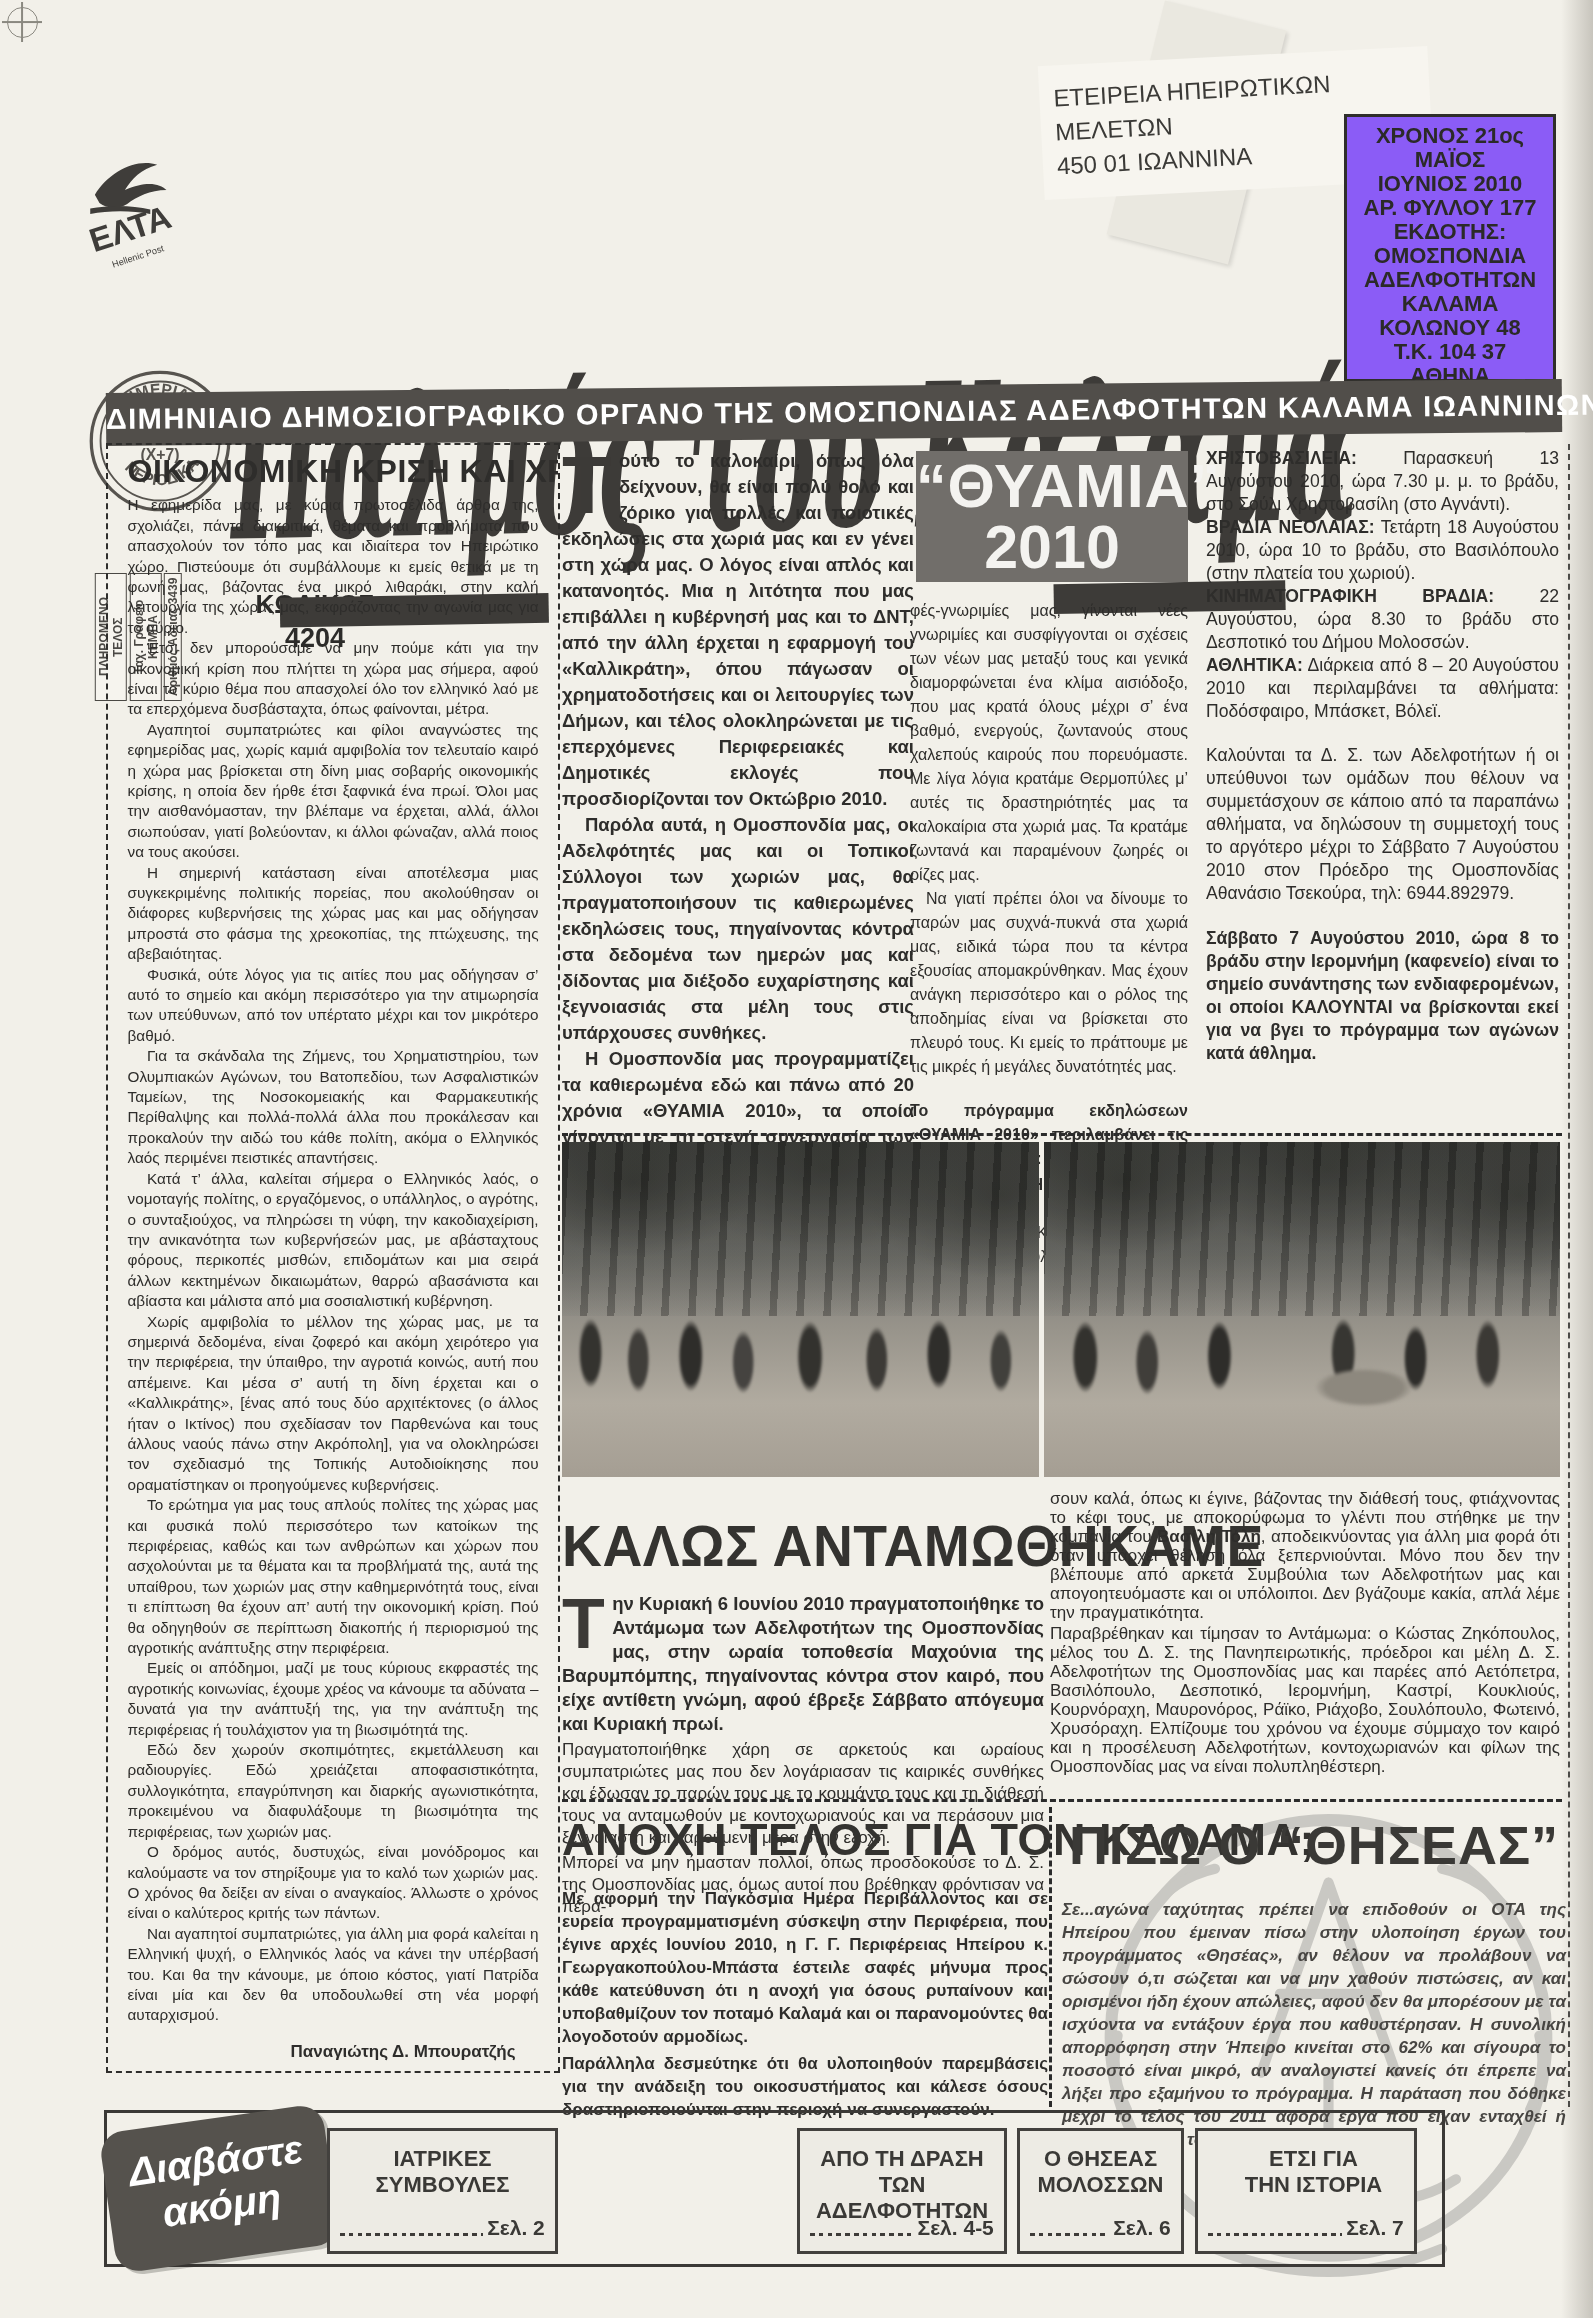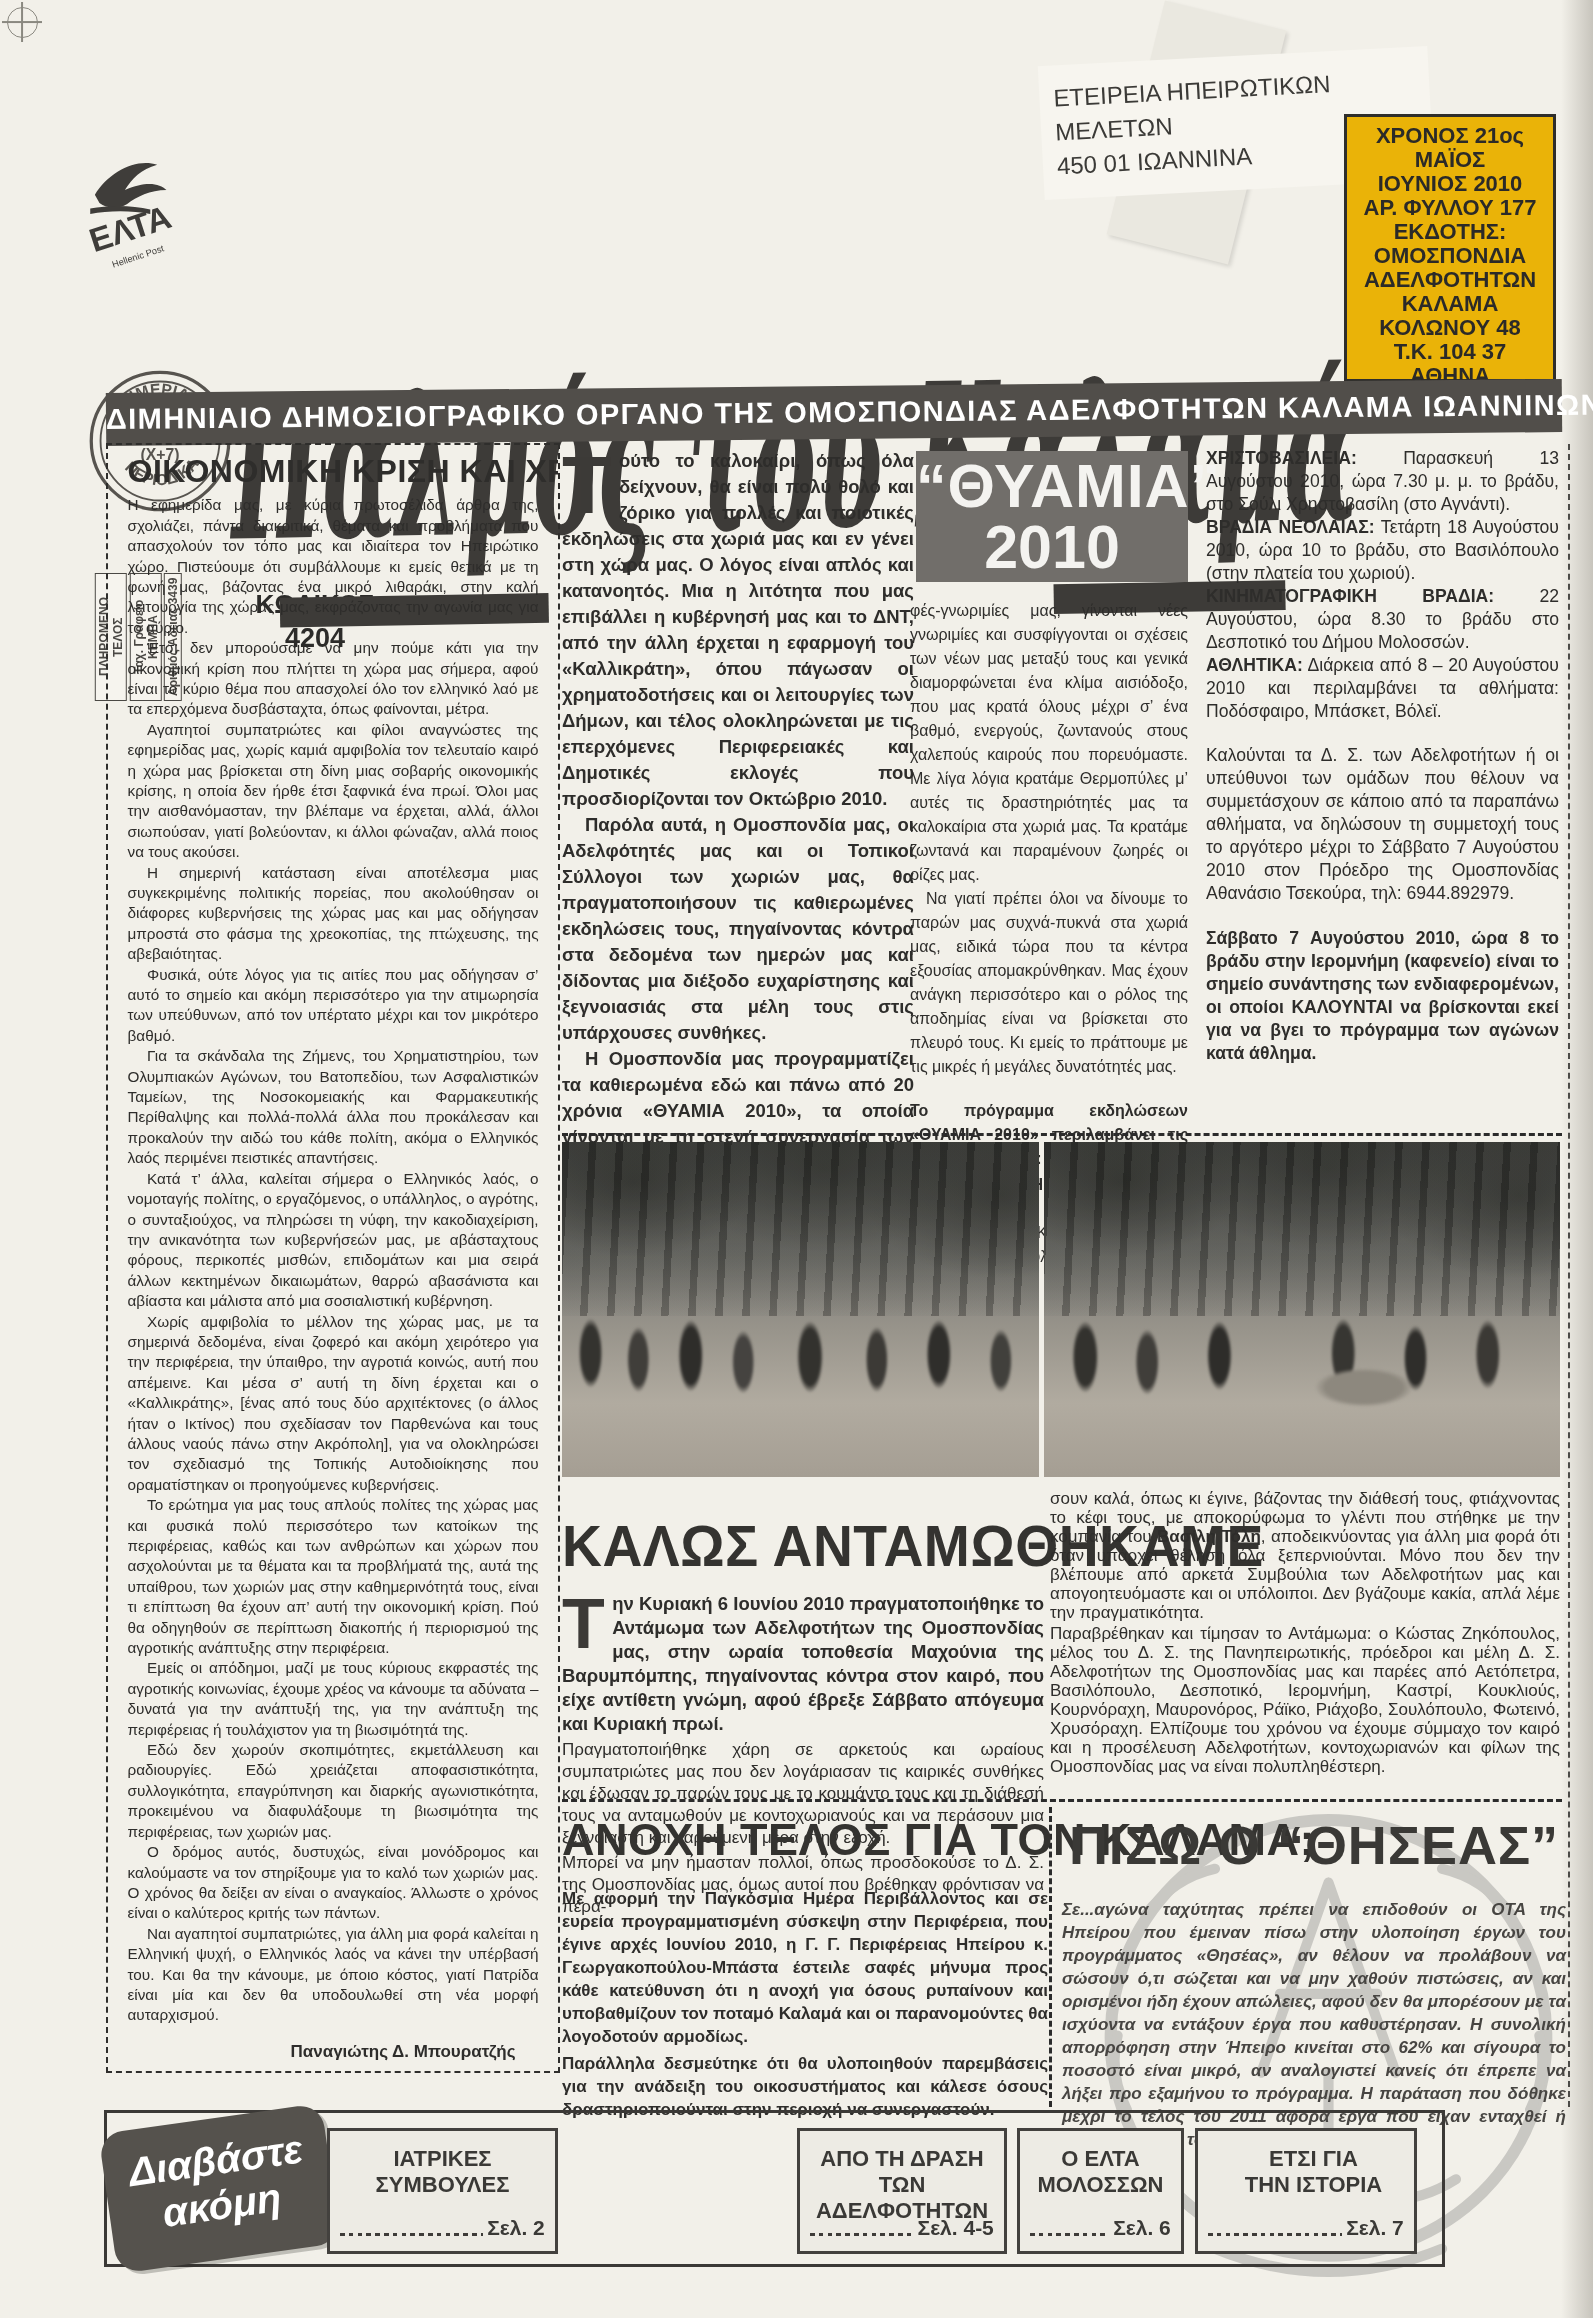--- a/index.html
+++ b/index.html
@@ -22,21 +22,21 @@
   .postage div{writing-mode:vertical-rl;transform:rotate(180deg);border:1.9px solid #4a4844;
                font-size:12px;font-weight:bold;color:#4a4844;padding:2.8px 0.9px;text-align:center;background:#f6f4ee;}
   .kodikos{left:248px;top:589px;width:134px;text-align:center;font-weight:bold;color:#2c2b29;}
   .kodikos .k1{font-size:26px;}
   .kodikos .k2{font-size:27px;margin-top:2.8px;}
   .title-svg{left:216px;top:130px;}
   .fold-corner{left:1134px;top:11.6px;width:125px;height:241px;background:#eae8e0;transform:rotate(14deg);
                box-shadow:2.8px 1.9px 4.6px rgba(0,0,0,0.12);}
   .recipient{left:1041px;top:56px;width:362px;padding:16px 14px;background:#f7f5ef;transform:rotate(-3deg);
              font-size:24px;line-height:34px;color:#3b3a37;}
-  .infobox{left:1344px;top:114px;width:212px;height:268px;border:3.7px solid #2f2e2b;background:#eab308;
+  .infobox{left:1344px;top:114px;width:212px;height:268px;border:3.7px solid #2f2e2b;background:#8b5cf6;
            text-align:center;font-weight:bold;font-size:22px;line-height:24px;color:#2b2a28;padding-top:7.4px;box-sizing:border-box;}
   .banner{left:106px;top:386px;width:1456px;height:53px;background:#514e4a;color:#ffffff;text-align:center;
           font-weight:bold;font-size:29px;line-height:53px;letter-spacing:1.4px;transform:rotate(-0.55deg);white-space:nowrap;}
 
   
   .leadbox{left:106px;top:443px;width:454px;height:1630px;border:2.8px dashed #2f2e2c;box-sizing:border-box;
            padding:14px 19.5px 9.3px 19.5px;font-size:15.3px;line-height:20.4px;text-align:justify;overflow:hidden;}
   .leadbox h1{font-size:32px;text-align:center;letter-spacing:0.5px;margin:1.9px 0 14px 0;white-space:nowrap;}
   .leadbox p{text-indent:19.5px;}
   .leadbox p.noind{text-indent:0;}
@@ -308,21 +308,21 @@
   </div>
   <div class="abs rm-box rm3">
     <div class="rm-t">ΑΠΟ ΤΗ ΔΡΑΣΗ</div>
     <div class="rm-t">ΤΩΝ ΑΔΕΛΦΟΤΗΤΩΝ</div>
     <div class="rm-leader">
         <span class="rm-dots"></span>
         <span class="rm-page">Σελ. 4-5</span>
       </div>
   </div>
   <div class="abs rm-box rm4">
-    <div class="rm-t">Ο ΕΛΤΑ</div>
+    <div class="rm-t">Ο ΘΗΣΕΑΣ</div>
     <div class="rm-t">ΜΟΛΟΣΣΩΝ</div>
     <div class="rm-leader">
         <span class="rm-dots"></span>
         <span class="rm-page">Σελ. 6</span>
       </div>
   </div>
   <div class="abs rm-box rm5">
     <div class="rm-t">ΕΤΣΙ ΓΙΑ</div>
     <div class="rm-t">ΤΗΝ ΙΣΤΟΡΙΑ</div>
     <div class="rm-leader">

